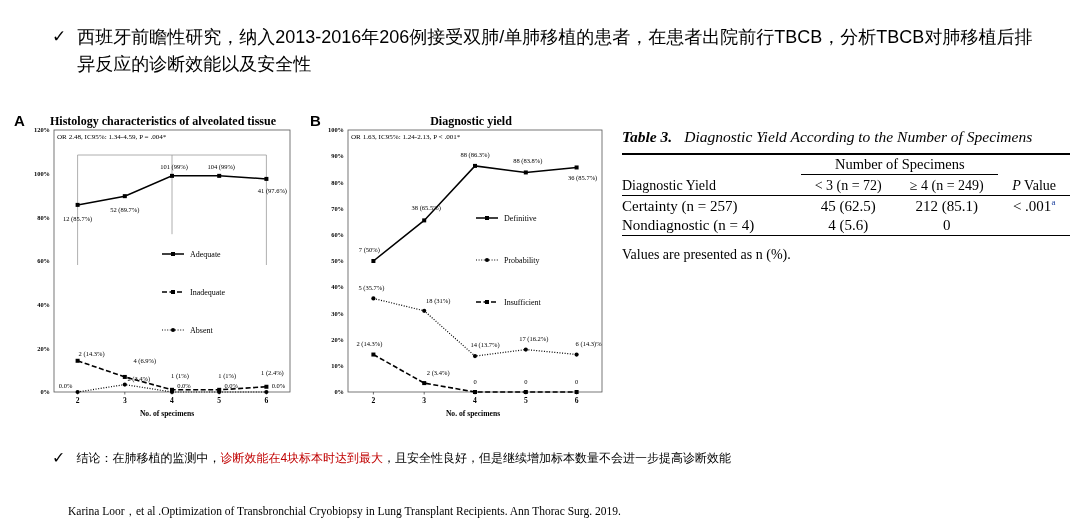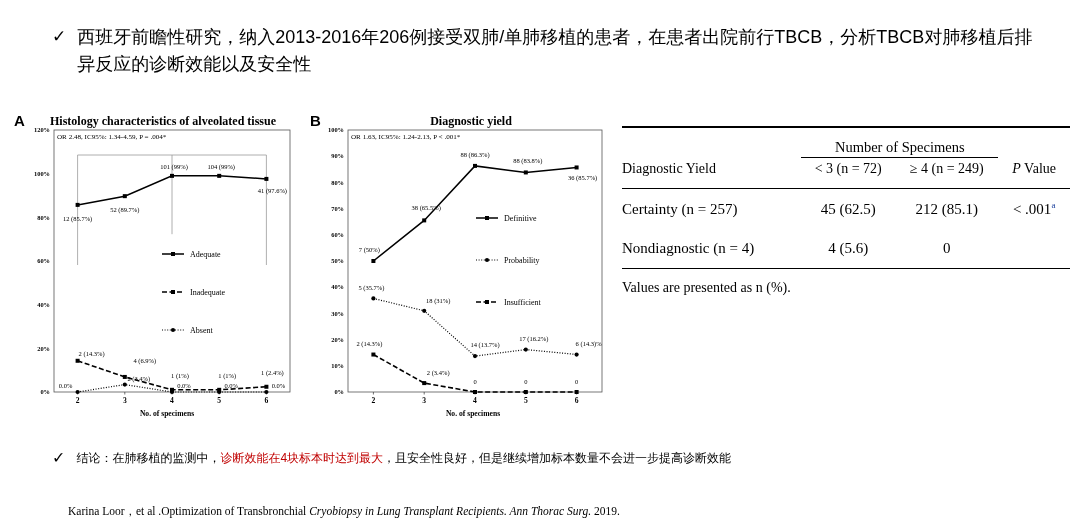--- a/index.html
+++ b/index.html
@@ -117,21 +117,21 @@
   }
   #table-caption .cap-num { font-weight: bold; }
   #table-caption .cap-gap { display: inline-block; width: 12px; }
 
   table.t3 {
     border-collapse: collapse;
     width: 100%;
     font-size: 14.5px;
   }
   table.t3 td, table.t3 th {
-    padding: 11px 2px;
+    padding: 1px 2px;
     font-weight: normal;
     text-align: center;
     white-space: nowrap;
   }
   .rule-top  { border-top: 2px solid #000; }
   .rule-mid  { border-top: 1.4px solid #000; }
   .rule-bot  { border-top: 1.6px solid #000; }
   .col-label { text-align: left !important; padding-left: 0 !important; }
   .spangroup {
     border-bottom: 1.1px solid #000;
@@ -175,21 +175,21 @@
   .hl-red { color: #c00000; }
 
   #citation {
     position: absolute;
     left: 68px;
     top: 504px;
     font-family: "Liberation Serif", serif;
     font-size: 11.5px;
     white-space: nowrap;
   }
-  #citation .it { font-style: italic; }
+  #citation .it { }
 </style>
 </head>
 <body>
 
 <div id="header-bullet">
   <span class="check">✓</span>
   <span class="htext">西班牙前瞻性研究，纳入2013-2016年206例接受双肺/单肺移植的患者，在患者出院前行TBCB，分析TBCB对肺移植后排异反应的诊断效能以及安全性</span>
 </div>
 
 <div id="figure-area">
@@ -339,20 +339,23 @@
         <rect x="177" y="192" width="4" height="4" fill="#000"></rect>
         <text x="196" y="196.8" class="legtext">Insufficient</text>
       </svg>
     <div class="axis-label">No. of specimens</div>
   </div>
 
 </div>
 
 <div id="table-block">
 
+  <div id="table-caption">
+    <span class="cap-num">Table 3.</span><span class="cap-gap"></span><span>Diagnostic Yield According to the Number of Specimens</span>
+  </div>
 
   <table class="t3">
     <colgroup>
       <col style="width:40%">
       <col style="width:21%">
       <col style="width:23%">
       <col style="width:16%">
     </colgroup>
     <thead>
       <tr>

